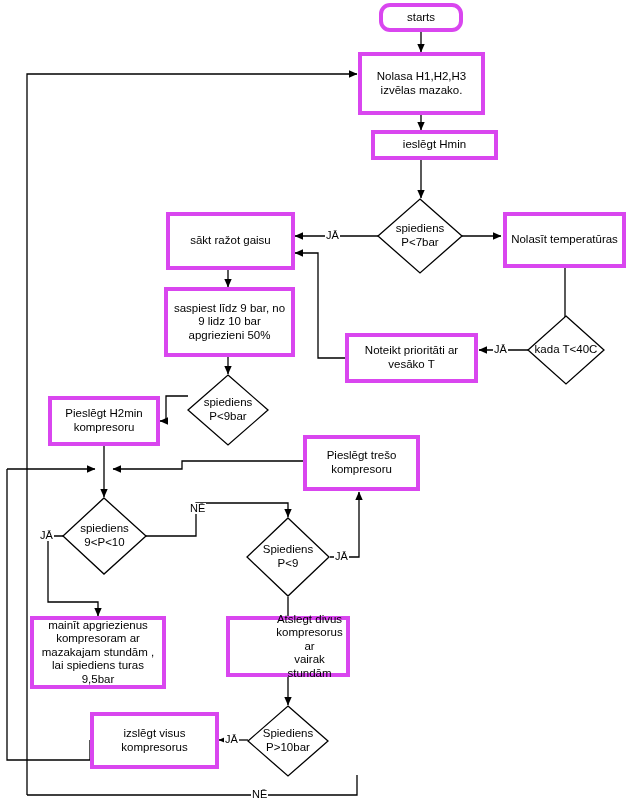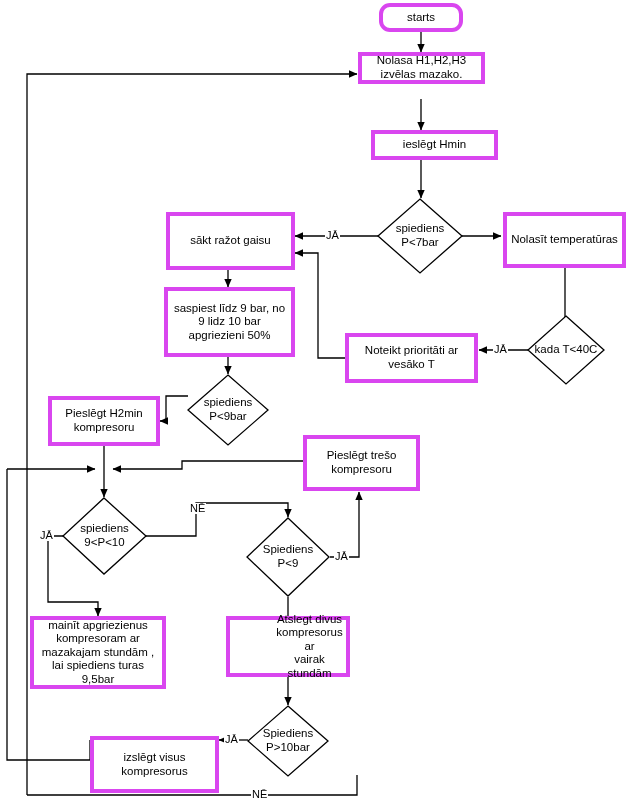--- a/index.html
+++ b/index.html
@@ -80,21 +80,21 @@
       <path d="M90,740 L90,760"></path>
 
       <path d="M115,760 L115,740 L90,740"></path>
     </g>
   </svg>
 
   <div class="node term" style="left:379px;top:3px;width:84px;height:29px;font-size:11.5px;">
     <span class="txt">starts</span>
   </div>
 
-  <div class="node proc" style="left:358px;top:52px;width:127px;height:32px;font-size:11.5px;">
+  <div class="node proc" style="left:358px;top:52px;width:127px;height:63px;font-size:11.5px;">
     <span class="txt">Nolasa H1,H2,H3
 izvēlas mazako.</span>
   </div>
 
   <div class="node proc" style="left:358px;top:130px;width:127px;height:30px;font-size:11.5px;margin-left:13px;">
     <span class="txt">ieslēgt Hmin</span>
   </div>
 
   <div class="diamond" style="left:377px;top:198px;width:86px;height:76px;">
     <svg class="dshape" viewBox="0 0 86 76" xmlns="http://www.w3.org/2000/svg">
@@ -179,21 +179,21 @@
   </div>
 
   <div class="diamond" style="left:247px;top:705px;width:82px;height:72px;">
     <svg class="dshape" viewBox="0 0 82 72" xmlns="http://www.w3.org/2000/svg">
       <polygon points="41,1 81,36 41,71 1,36" fill="#fff" stroke="#000" stroke-width="1.3"></polygon>
     </svg>
     <div class="dlabel" style="font-size:11.5px;">Spiediens
 P&gt;10bar</div>
   </div>
 
-  <div class="node proc" style="left:90px;top:712px;width:129px;height:57px;font-size:11.5px;margin-top:24px;">
+  <div class="node proc" style="left:90px;top:712px;width:129px;height:57px;font-size:11.5px;">
     <span class="txt">izslēgt visus
 kompresorus</span>
   </div>
 
   <div class="elabel" style="left:325px;top:230px;font-size:11px;">JĀ</div>
 
   <div class="elabel" style="left:493px;top:344px;font-size:11px;">JĀ</div>
 
   <div class="elabel" style="left:39px;top:530px;font-size:11px;">JĀ</div>
 

